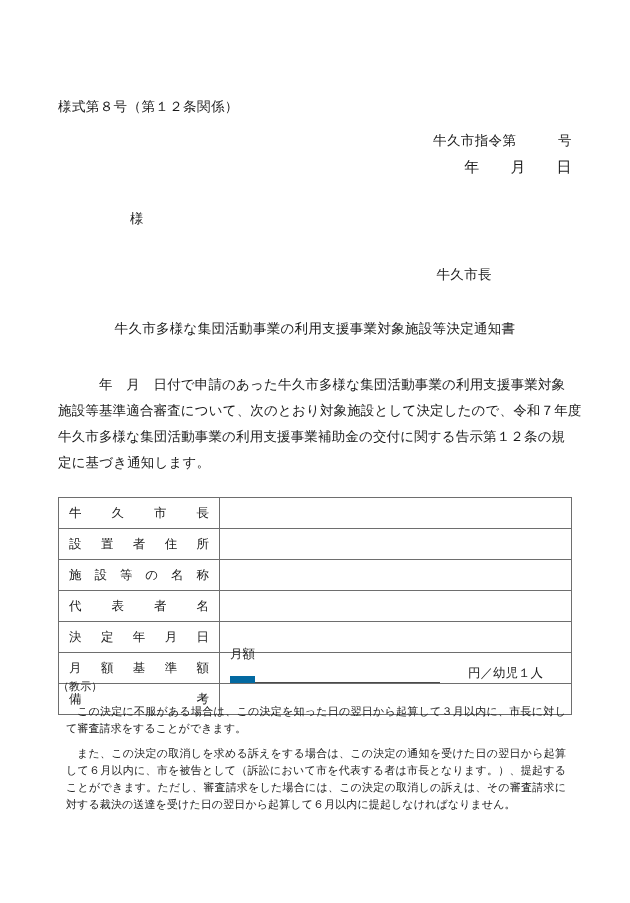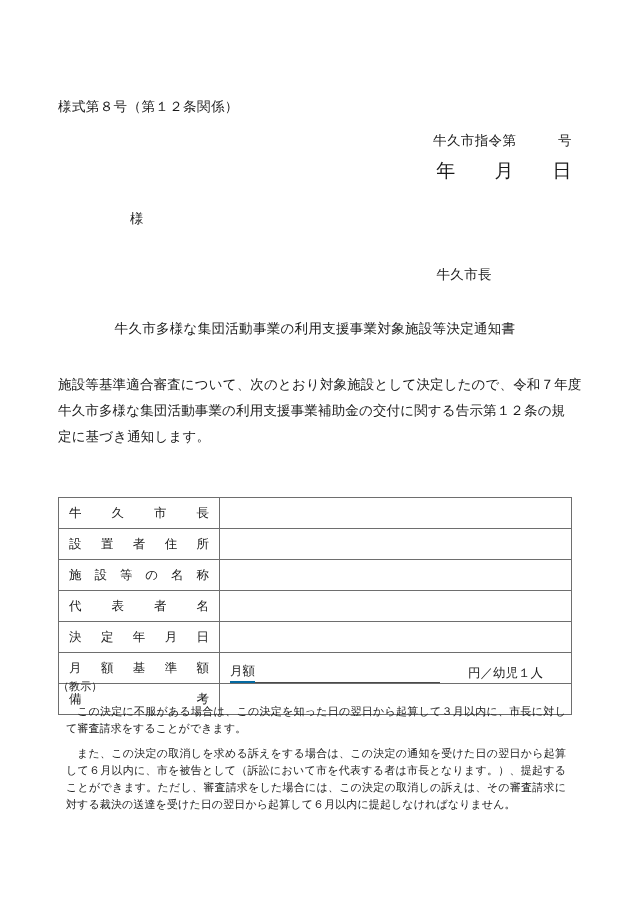--- a/index.html
+++ b/index.html
@@ -40,21 +40,21 @@
     top: 132px;
     font-size: 13.5px;
     letter-spacing: 0.4px;
     white-space: pre;
   }
 
   .doc-date {
     position: absolute;
     right: 58px;
     top: 158px;
-    font-size: 19px;
+    font-size: 15px;
     letter-spacing: 0.4px;
     white-space: pre;
   }
 
   .addressee {
     position: absolute;
     left: 130px;
     top: 210px;
     font-size: 13.5px;
     letter-spacing: 0.4px;
@@ -132,22 +132,22 @@
   
   .fee-row-inner {
     display: flex;
     align-items: flex-end;
     height: 30px;
     padding-left: 4px;
     box-sizing: border-box;
   }
   .fee-label {
     font-size: 12.5px;
-    padding-bottom: 1px;
-    border-bottom: 2px solid #0369a1;
+    padding-bottom: 13px;
+    border-bottom: 7px solid #0369a1;
     white-space: pre;
   }
   .fee-blank {
     flex: 0 0 185px;
     border-bottom: 1px solid #4a4a4a;
     height: 100%;
     box-sizing: border-box;
   }
   .fee-unit {
     font-size: 12.5px;
@@ -188,20 +188,21 @@
 
   <div class="doc-number">牛久市指令第　　　号</div>
   <div class="doc-date">年　　月　　日</div>
 
   <div class="addressee">様</div>
   <div class="issuer">牛久市長</div>
 
   <div class="doc-title">牛久市多様な集団活動事業の利用支援事業対象施設等決定通知書</div>
 
   <div class="body-block">
+    <div class="body-line">　　　年　月　日付で申請のあった牛久市多様な集団活動事業の利用支援事業対象</div>
     <div class="body-line">施設等基準適合審査について、次のとおり対象施設として決定したので、令和７年度</div>
     <div class="body-line">牛久市多様な集団活動事業の利用支援事業補助金の交付に関する告示第１２条の規</div>
     <div class="body-line">定に基づき通知します。</div>
   </div>
 
   <table class="info-table">
     <tbody>
       <tr>
         <td class="label-cell">
             <span>牛久市長</span>

